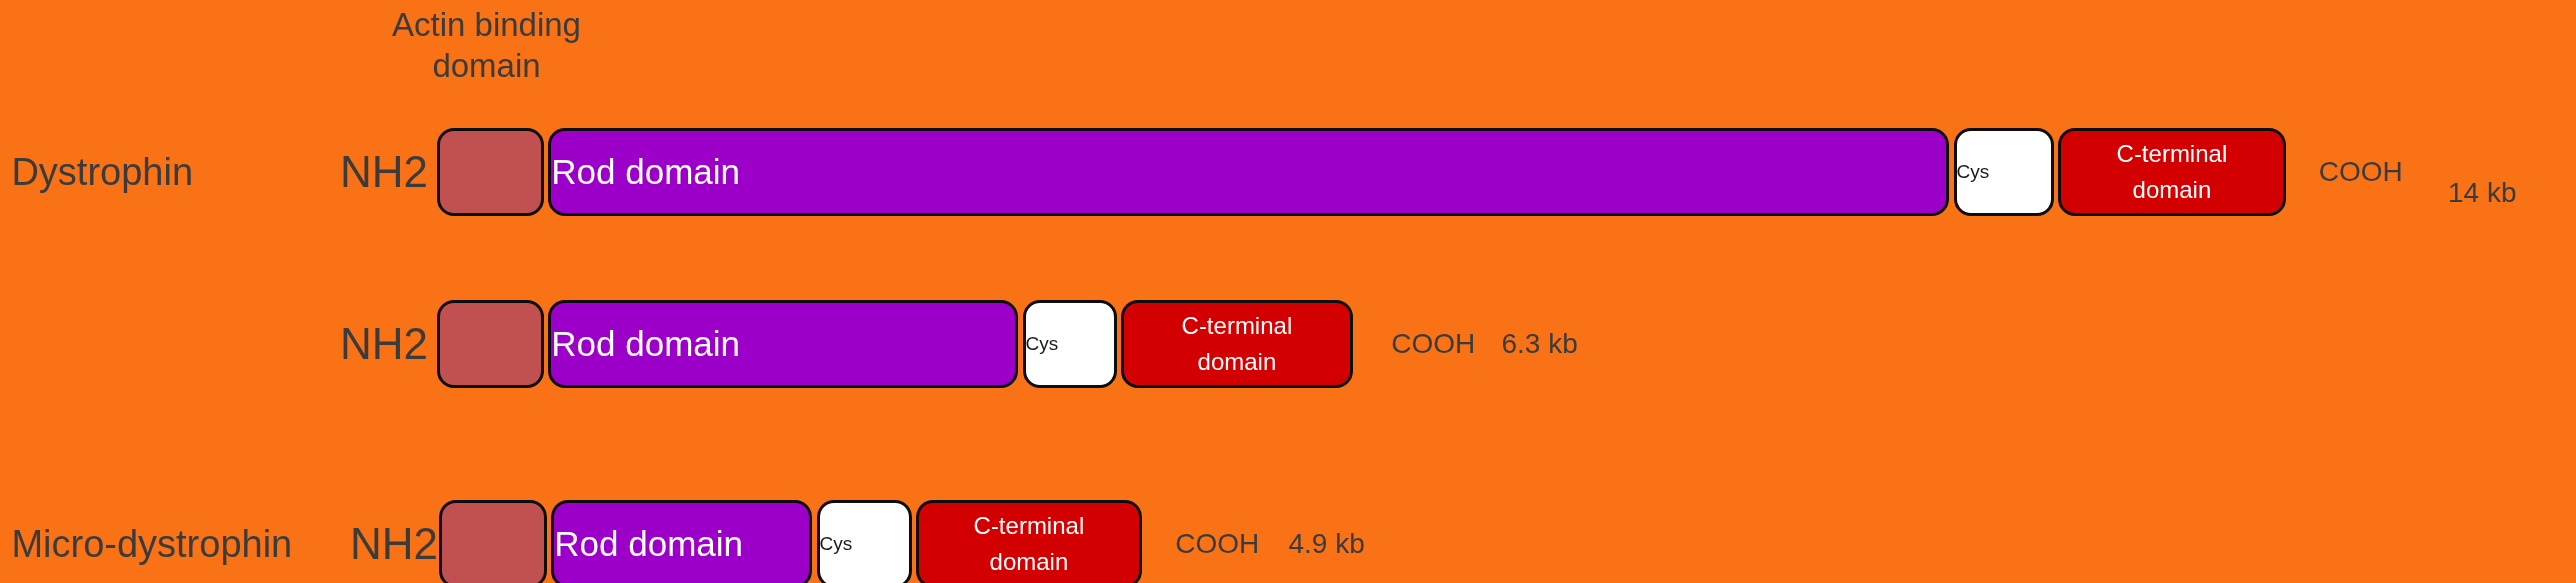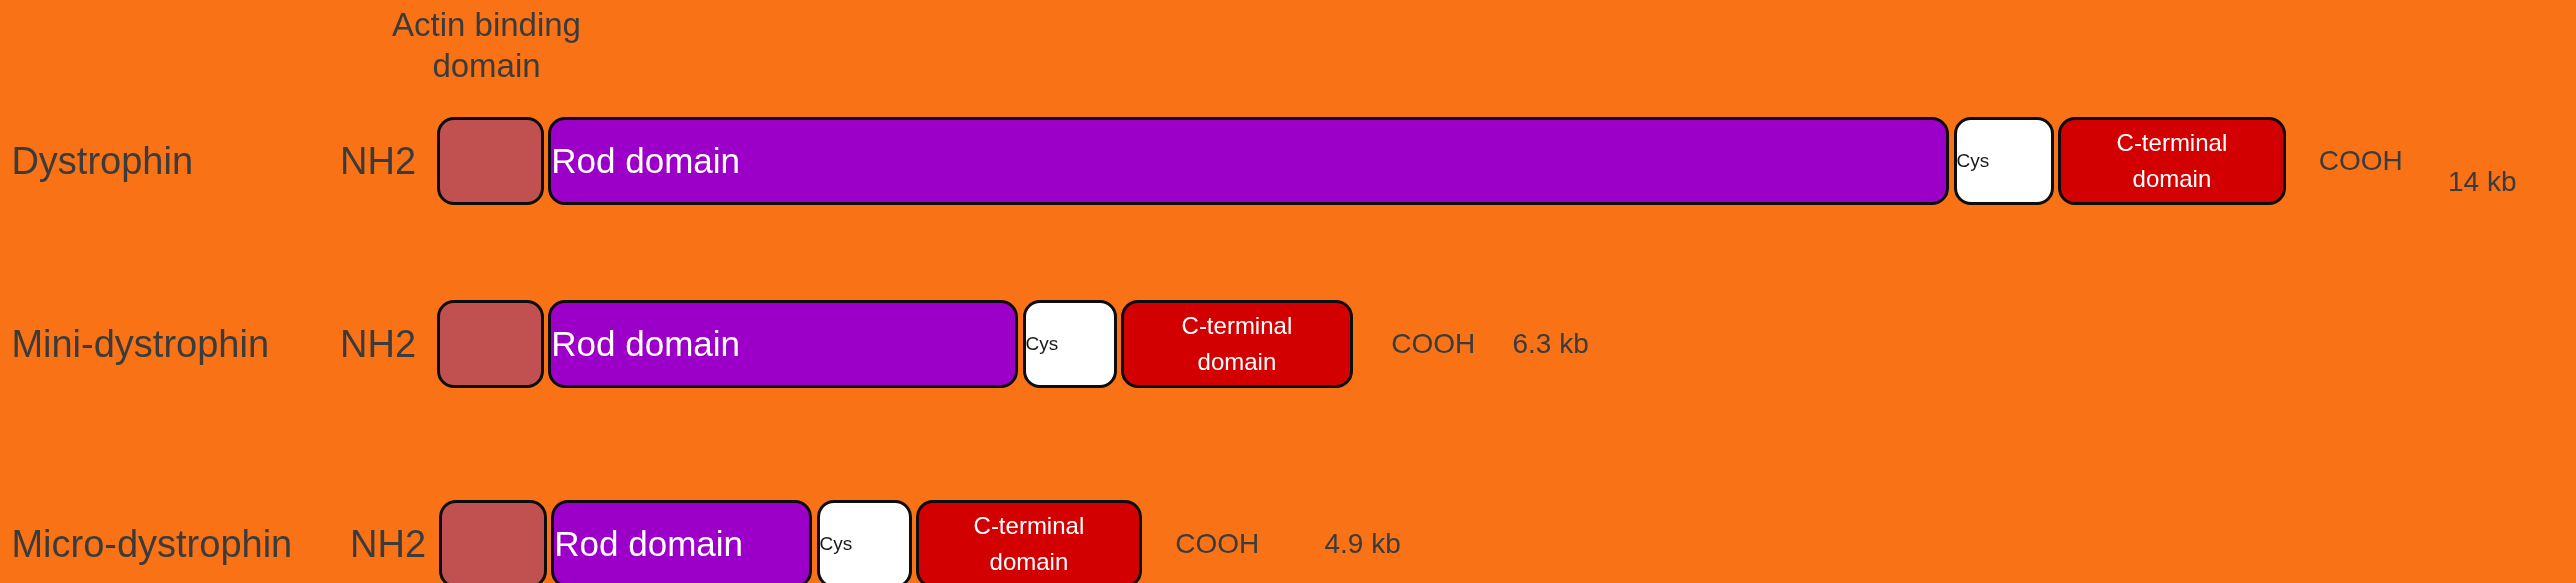--- a/index.html
+++ b/index.html
@@ -21,37 +21,37 @@
     width: 285px;
     text-align: center;
     font-size: 33px;
     line-height: 41px;
     color: var(--text, #3b3b3b);
   }
   .annotation div { white-space: nowrap; }
 
   
   .row { position: absolute; left: 0; width: 100%; height: 88px; }
-  .row-1 { top: 117px; }
+  .row-1 { top: 128px; }
   .row-2 { top: 300px; }
   .row-3 { top: 500px; }
 
   .protein-name {
     position: absolute;
     left: 11.4px;
     top: 50%;
     transform: translateY(-50%);
     font-size: 38px;
     white-space: nowrap;
   }
   .nh2 {
     position: absolute;
     top: 50%;
     transform: translateY(-50%);
-    font-size: 38px;
+    font-size: 44px;
     white-space: nowrap;
   }
   .row-1 .nh2, .row-2 .nh2 { left: 340px; }
   .row-3 .nh2 { left: 350px; }
 
   .strip {
     position: absolute;
     top: 0;
     bottom: 0;
     display: flex;
@@ -100,22 +100,22 @@
   .cooh, .gene-size {
     align-self: center;
     font-size: 28px;
     white-space: nowrap;
     color: var(--text, #3b3b3b);
   }
   .row-1 .cooh { margin-left: 28.5px; }
   .row-2 .cooh { margin-left: 34px; }
   .row-3 .cooh { margin-left: 29px; }
   .row-1 .gene-size { margin-left: 41px; margin-top: 42px; }
-  .row-2 .gene-size { margin-left: 33px; text-align: center; }
-  .row-3 .gene-size { margin-left: 61px; }
+  .row-2 .gene-size { margin-left: 22px; text-align: center; }
+  .row-3 .gene-size { margin-left: 25px; }
 </style>
 </head>
 <body>
 
 <div class="canvas">
 
   <div class="annotation">
     <div>Actin binding</div>
     <div>domain</div>
   </div>
@@ -134,21 +134,20 @@
       <div class="block block-cterm">
         <span>C-terminal</span>
         <span>domain</span>
       </div>
       <span class="cooh">COOH</span>
       <span class="gene-size">14 kb</span>
     </div>
   </div>
 
   <div class="row row-2">
-    <span class="protein-name">Mini-dystrophin</span>
     <span class="nh2">NH2</span>
     <div class="strip">
       <div class="block block-actin"></div>
       <div class="block block-rod">
         <span>Rod domain</span>
       </div>
       <div class="block block-cys">
         <span>Cys</span>
       </div>
       <div class="block block-cterm">

